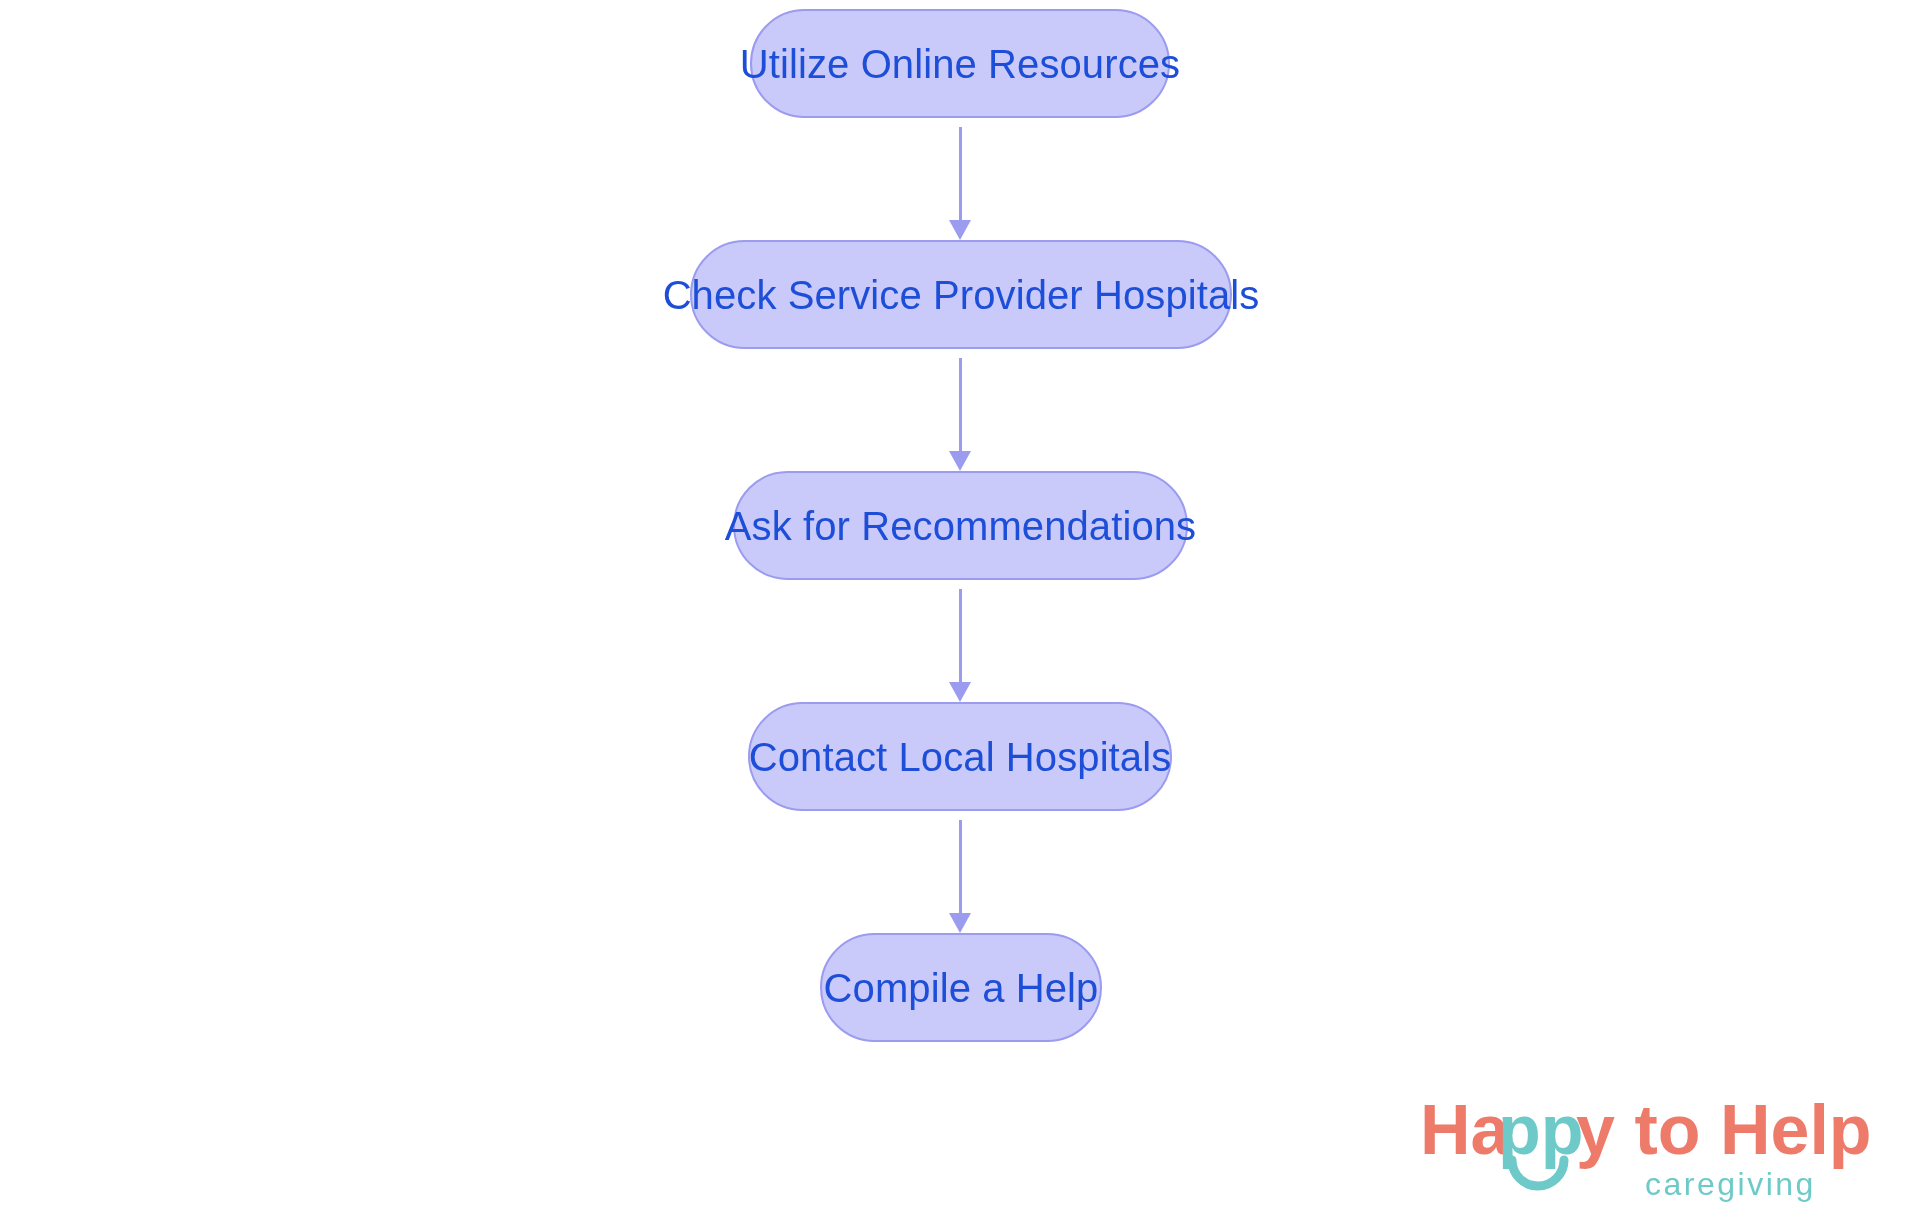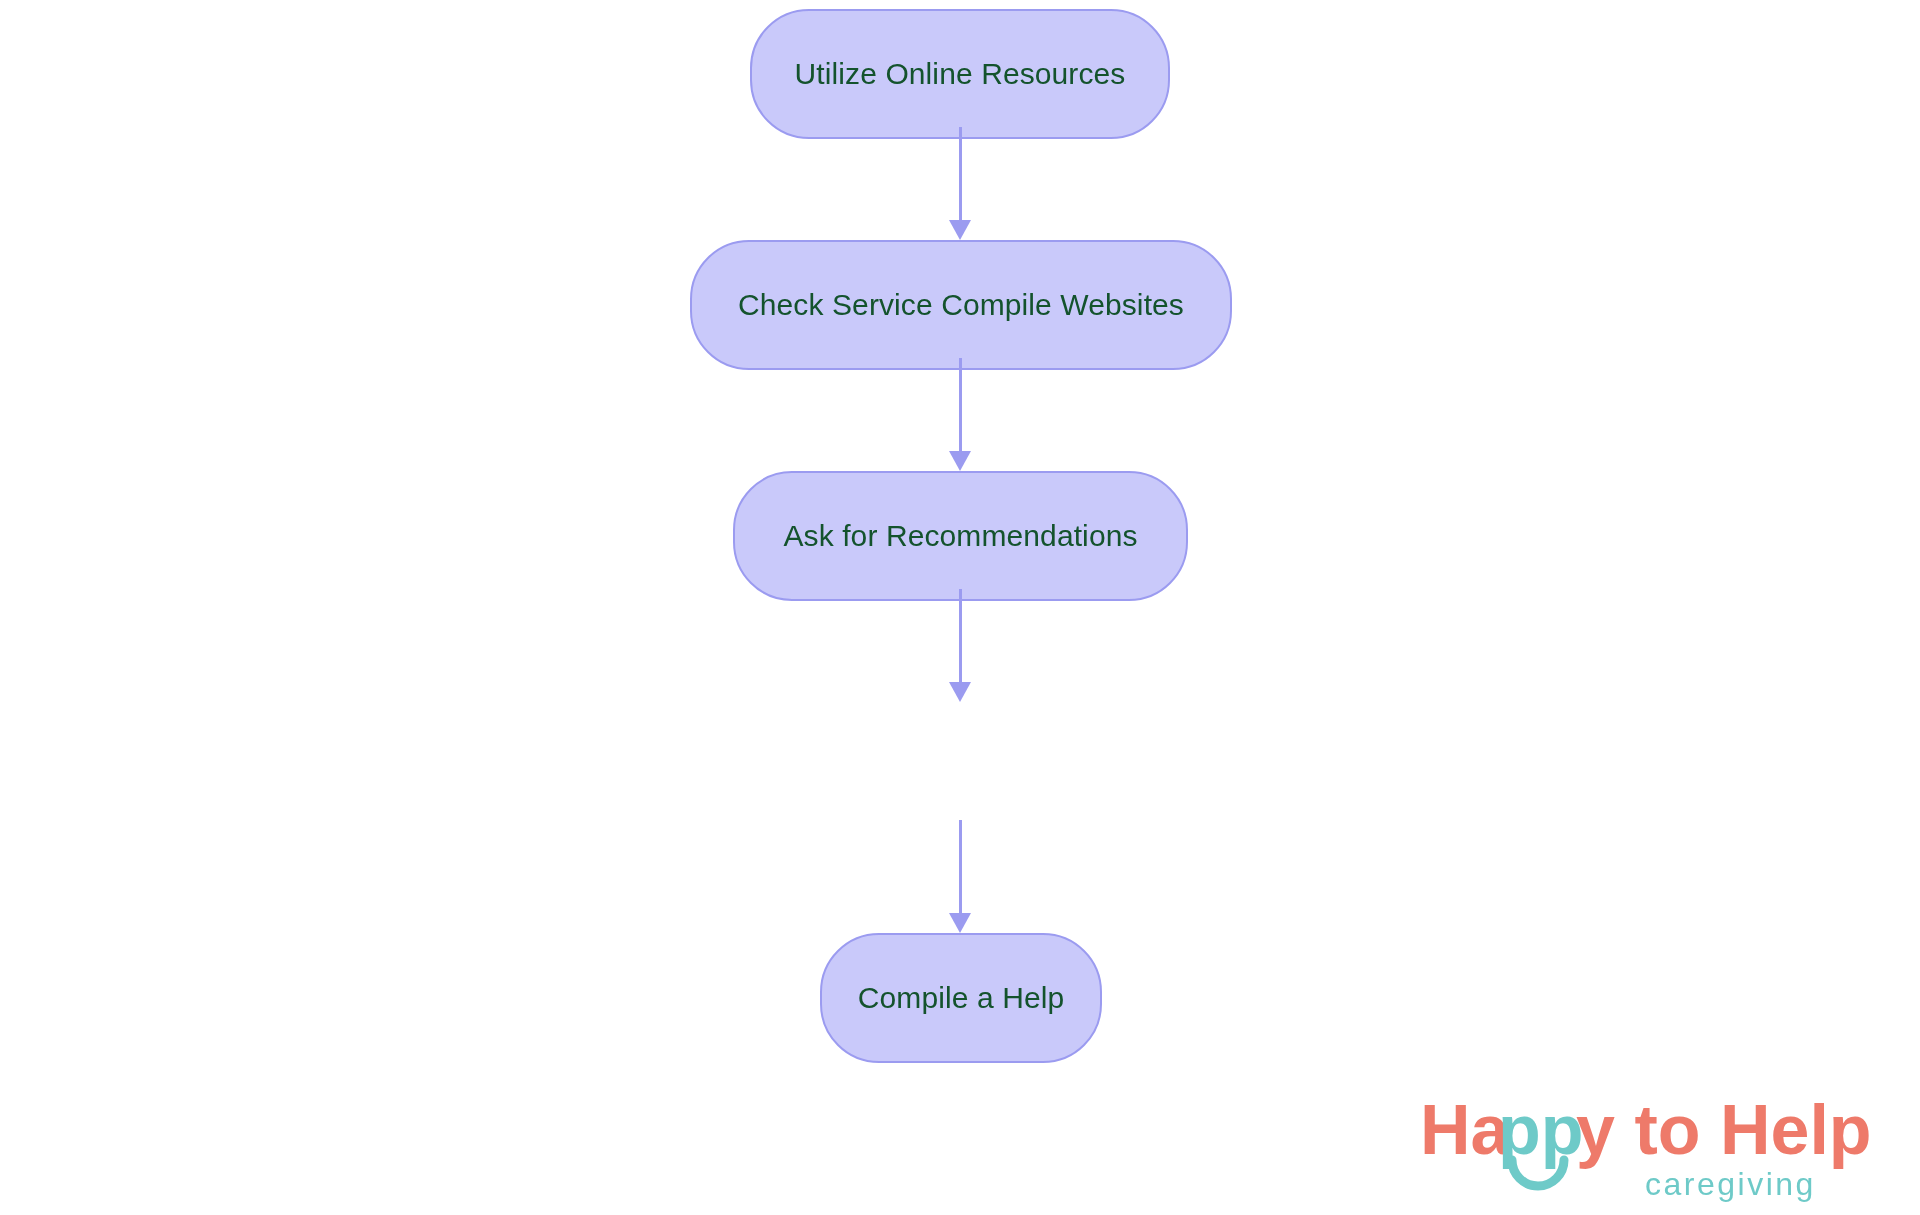--- a/index.html
+++ b/index.html
@@ -22,26 +22,26 @@
     height: 1215px;
   }
 
   
   .node {
     position: absolute;
     box-sizing: border-box;
     display: flex;
     align-items: center;
     justify-content: center;
-    height: 130px;
+    height: 109px;
     border: 2px solid #9b9bf0;
     border-radius: 59px;
     background: #c9c9fa;
-    color: #14532d;
-    font-size: 30px;
+    color: #1d4ed8;
+    font-size: 40px;
     font-weight: 400;
     letter-spacing: 0.1px;
     white-space: nowrap;
     line-height: 1;
   }
   .node-label {
     display: block;
     padding: 0 10px;
   }
 
@@ -107,27 +107,30 @@
 </head>
 <body>
 
 <div id="flow-canvas">
 
   <div class="node node-1">
     <span class="node-label">Utilize Online Resources</span>
   </div>
 
   <div class="node node-2">
-    <span class="node-label">Check Service Compile Websites</span>
+    <span class="node-label">Check Service Provider Hospitals</span>
   </div>
 
   <div class="node node-3">
     <span class="node-label">Ask for Recommendations</span>
   </div>
 
+  <div class="node node-4">
+    <span class="node-label">Contact Local Hospitals</span>
+  </div>
 
   <div class="node node-5">
     <span class="node-label">Compile a Help</span>
   </div>
 
   <div class="edge edge-1">
     <div class="edge-line"></div>
     <div class="edge-head"></div>
   </div>
 

